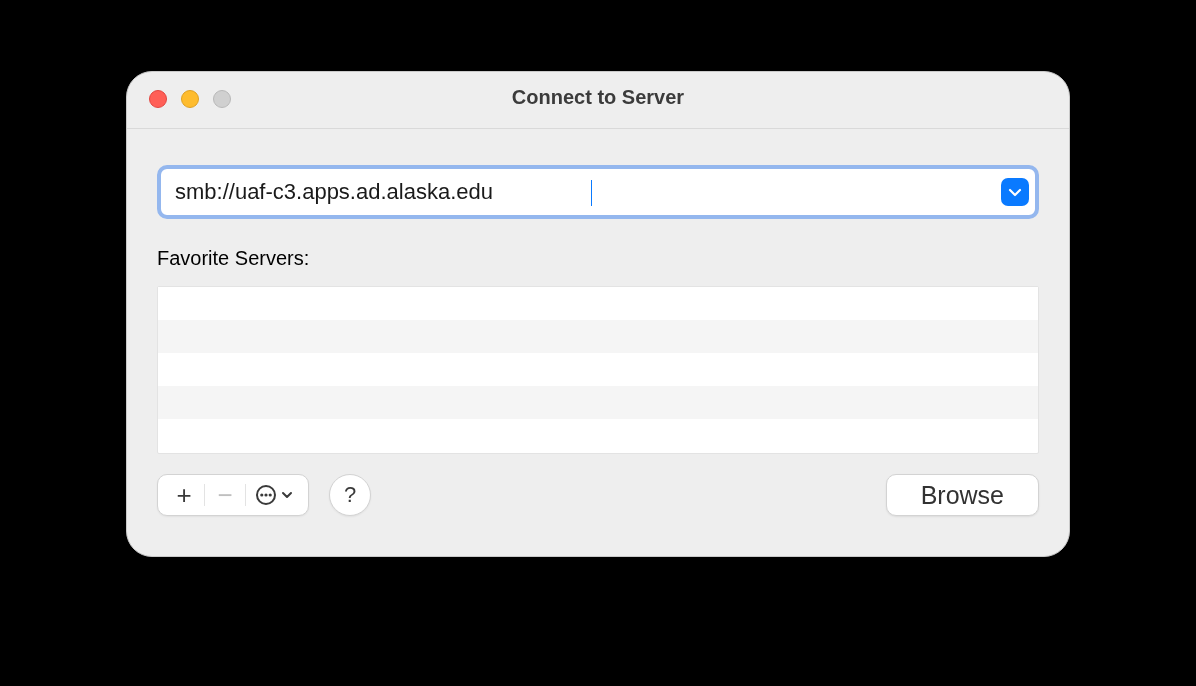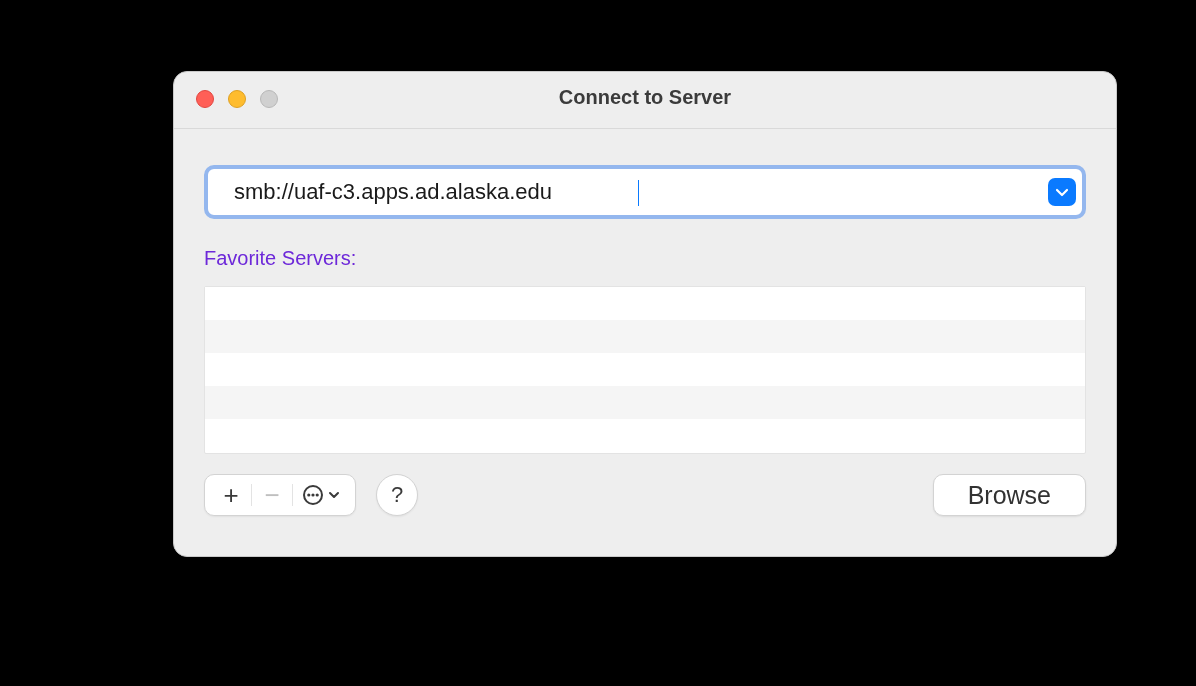--- a/index.html
+++ b/index.html
@@ -11,25 +11,24 @@
     font-family: -apple-system, "Helvetica Neue", Helvetica, Arial, sans-serif;
     -webkit-font-smoothing: antialiased;
   }
   .window {
     position: absolute;
     left: 126px;
     top: 71px;
     width: 942px;
     height: 484px;
     background: #eeeeee;
-    border-radius: 14px;
+    border-radius: 26px;
     border: 1px solid #c9c9c9;
     box-shadow: 0 30px 60px rgba(0,0,0,.45), 0 0 0 1px rgba(0,0,0,.05);
     overflow: hidden;
-    margin-left: 47px;
   }
   .titlebar {
     height: 56px;
     border-bottom: 1px solid #d9d9d9;
     position: relative;
   }
   .traffic {
     position: absolute;
     left: 22px;
     top: 18px;
@@ -66,21 +65,21 @@
     background: #fff;
     display: flex;
     align-items: center;
   }
   .combo input {
     flex: 1;
     height: 100%;
     border: none;
     outline: none;
     font-size: 22px;
-    padding: 0 26px;
+    padding: 0 14px;
     background: transparent;
     color: #1a1a1a;
   }
   .combo .drop {
     width: 28px;
     height: 28px;
     margin-right: 6px;
     border-radius: 7px;
     background: #0a7aff;
     display: flex;
@@ -92,21 +91,21 @@
     position: absolute;
     left: 430px;
     top: 11px;
     width: 1px;
     height: 26px;
     background: #0a7aff;
   }
   .label {
     margin-top: 28px;
     font-size: 20px;
-    color: #6d28d9;
+    color: #000000;
   }
   .list {
     margin-top: 16px;
     height: 166px;
     background: #fff;
     border: 1px solid #e3e3e3;
     border-radius: 2px;
   }
   .list .row {
     height: 33px;

